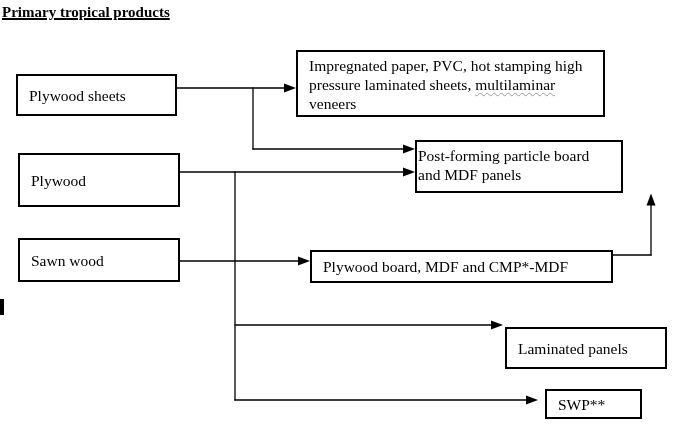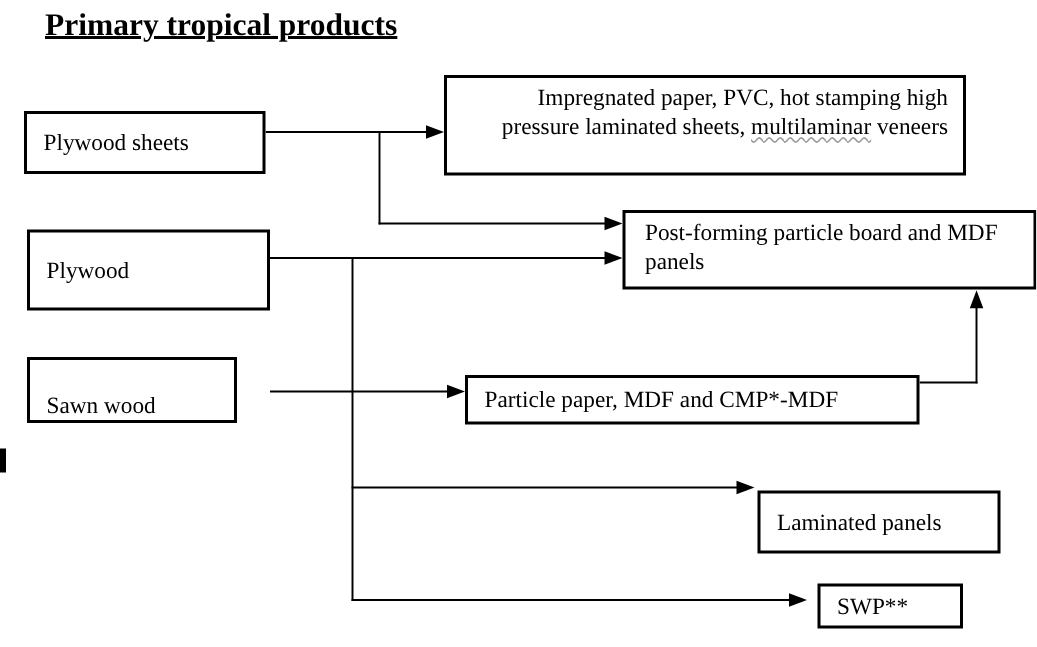--- a/index.html
+++ b/index.html
@@ -7,26 +7,25 @@
     position: relative;
     width: 691px;
     height: 431px;
     background: #ffffff;
     overflow: hidden;
     font-family: "Liberation Serif", serif;
     color: #000;
   }
   .hdr {
     position: absolute;
-    font-size: 21px;
+    font-size: 15px;
     font-weight: bold;
     text-decoration: underline;
     text-decoration-thickness: 1.5px;
     white-space: nowrap;
-    margin-left: 28px;
   }
   .hdr-left  { left: 2px;   top: 4px; }
   .hdr-right { left: 324px; top: 4px; }
   .connectors { position: absolute; left: 0; top: 0; }
   .connectors line { stroke: #000; stroke-width: 1.3; }
   .connectors polygon { fill: #000; stroke: none; }
   .box {
     position: absolute;
     box-sizing: border-box;
     border: 2px solid #000;
@@ -86,34 +85,34 @@
   </svg>
 
   <div class="box center" style="left:16px; top:74px; width:161px; height:42px;">
     <span>Plywood sheets</span>
   </div>
 
   <div class="box center" style="left:18px; top:153px; width:162px; height:54px;">
     <span>Plywood</span>
   </div>
 
-  <div class="box center" style="left:18px; top:238px; width:140px; height:44px;align-items:flex-end;">
+  <div class="box center" style="left:18px; top:238px; width:162px; height:44px;">
     <span>Sawn wood</span>
   </div>
 
-  <div class="box multi" style="left:296px; top:50px; width:348px; height:67px;text-align:right;">
+  <div class="box multi" style="left:296px; top:50px; width:309px; height:67px;">
     <span>Impregnated paper, PVC, hot stamping high pressure laminated sheets, </span><span class="wavy">multilaminar</span><span> veneers</span>
   </div>
 
-  <div class="box multi" style="left:415px; top:140px; width:276px; height:53px; padding-left:13px;">
+  <div class="box multi" style="left:415px; top:140px; width:208px; height:53px; padding-left:1px;">
     <span>Post-forming particle board and MDF panels</span>
   </div>
 
   <div class="box center" style="left:310px; top:250px; width:303px; height:33px;">
-    <span>Particle paper, MDF and CMP*-MDF</span>
+    <span>Plywood board, MDF and CMP*-MDF</span>
   </div>
 
   <div class="box center" style="left:505px; top:315px; width:162px; height:42px;margin-top:12px;">
     <span>Laminated panels</span>
   </div>
 
   <div class="box center" style="left:545px; top:389px; width:97px; height:30px;">
     <span>SWP**</span>
   </div>
 

